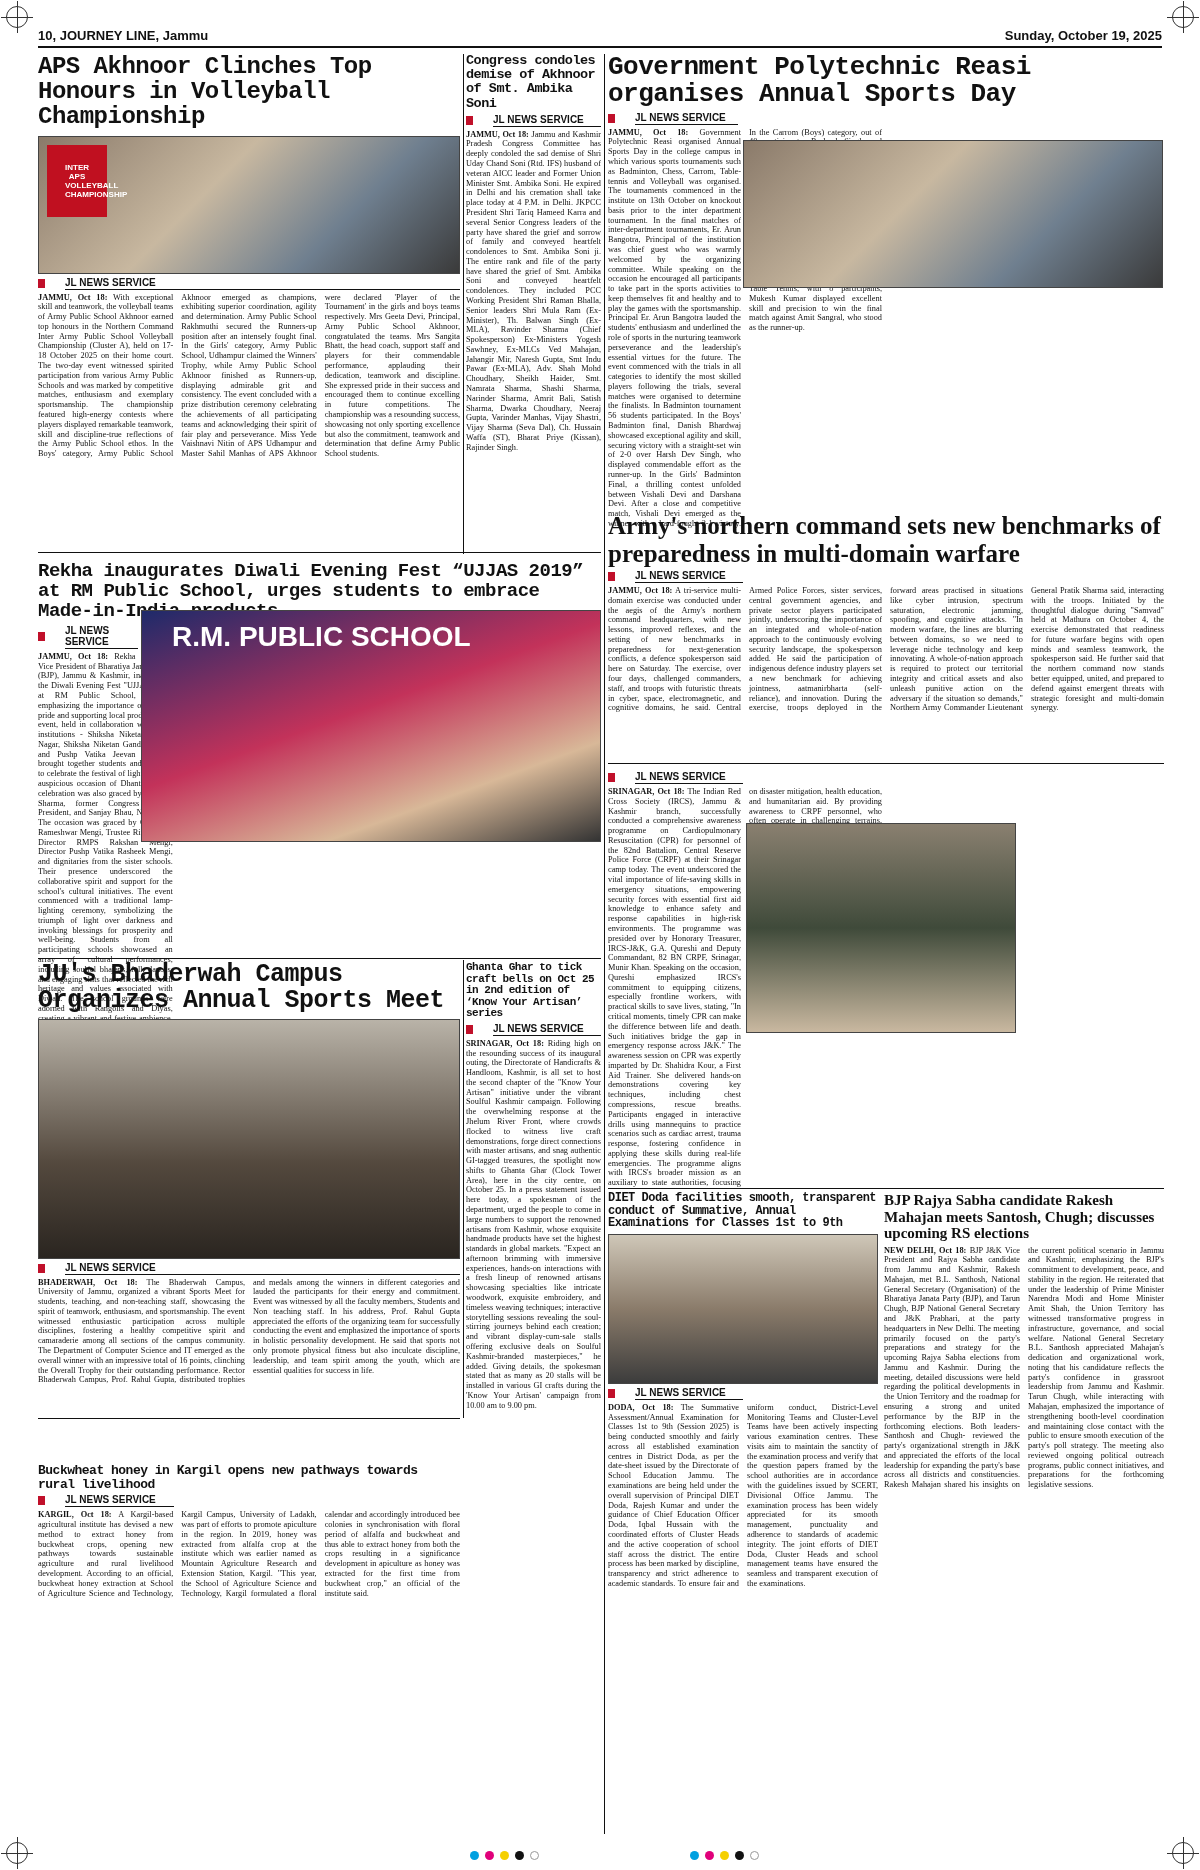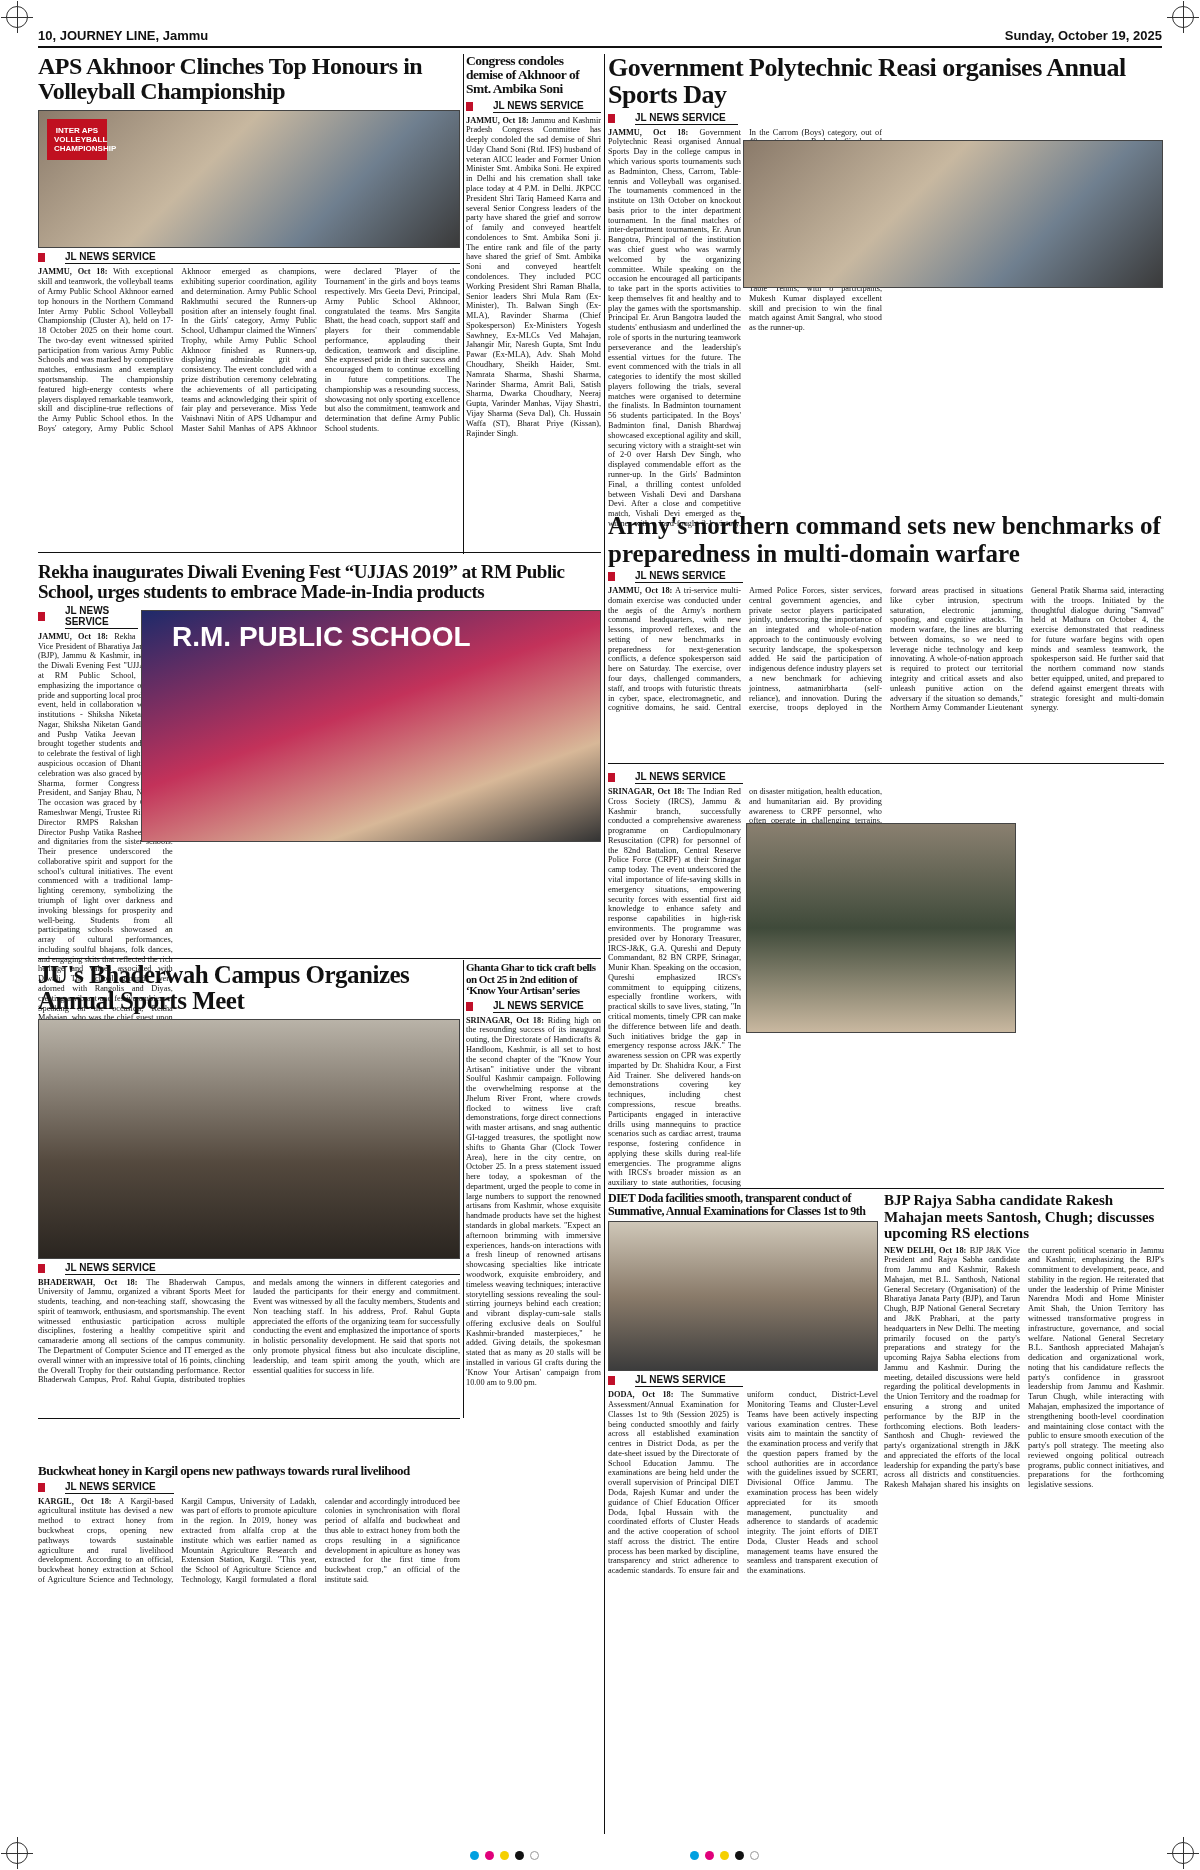--- a/index.html
+++ b/index.html
@@ -5,21 +5,21 @@
 *{box-sizing:border-box;margin:0;padding:0}
 body{width:1200px;height:1870px;background:#fff;font-family:"Liberation Serif",serif;color:#111;position:relative;overflow:hidden}
 .reg{position:absolute;width:22px;height:22px;border:1px solid #333;border-radius:50%}
 .reg:before{content:"";position:absolute;left:10px;top:-6px;width:1px;height:32px;background:#333}
 .reg:after{content:"";position:absolute;top:10px;left:-6px;width:32px;height:1px;background:#333}
 .dots{position:absolute;display:flex;gap:6px}
 .dots span{width:9px;height:9px;border-radius:50%}
 .page{position:absolute;left:38px;top:28px;width:1124px;height:1812px}
 .folio{display:flex;justify-content:space-between;font-family:"Liberation Sans",sans-serif;font-weight:bold;font-size:13px;border-bottom:2px solid #111;padding-bottom:3px}
 .abs{position:absolute}
-.h1{font-family:Liberation Serif, serif;font-weight:bold;font-stretch:condensed;line-height:1.05;letter-spacing:-0.5px}
+.h1{font-family:Liberation Mono, monospace;font-weight:bold;font-stretch:condensed;line-height:1.05;letter-spacing:-0.5px}
 .h2{font-family:"Liberation Serif",serif;font-weight:bold;line-height:1.1}
 .tag{font-family:"Liberation Sans",sans-serif;font-size:10px;font-weight:bold;display:flex;align-items:center;gap:20px;margin:3px 0}
 .tag i{display:inline-block;width:7px;height:9px;background:#c0102a}
 .tag b{border-bottom:1px solid #111;flex:1;padding-bottom:1px}
 .body{font-size:8.3px;line-height:1.18;text-align:justify;column-gap:8px}
 .lead{font-weight:bold}
 .photo{background:linear-gradient(135deg,#8a7a6a,#c8b8a0 40%,#6f7f8f 70%,#3a3a3a);border:1px solid #444}
 .rule{position:absolute;background:#111}
 </style>
 </head>
@@ -46,21 +46,21 @@
 
 <div class="page">
   <div class="folio">
     <span>10, JOURNEY LINE, Jammu</span>
     <span>Sunday, October 19, 2025</span>
   </div>
 
   <div class="abs" style="left:0;top:26px;width:422px">
     <div class="h1" style="font-size:24px">APS Akhnoor Clinches Top Honours in Volleyball Championship</div>
     <div class="photo" style="height:138px;margin-top:6px;position:relative">
-      <div style="position:absolute;left:8px;top:8px;background:#c01020;color:#fff;font:bold 8px 'Liberation Sans',sans-serif;padding:7px;width:60px;text-align:center">INTER APS VOLLEYBALL CHAMPIONSHIP</div>
+      <div style="position:absolute;left:8px;top:8px;background:#c01020;color:#fff;font:bold 8px 'Liberation Sans',sans-serif;padding:18px;width:60px;text-align:center">INTER APS VOLLEYBALL CHAMPIONSHIP</div>
     </div>
     <div class="tag">
         <i></i>
         <b>JL NEWS SERVICE</b>
       </div>
     <div class="body" style="column-count:3;height:205px">
       <span class="lead">JAMMU, Oct 18:</span> <span>With exceptional skill and teamwork, the volleyball teams of Army Public School Akhnoor earned top honours in the Northern Command Inter Army Public School Volleyball Championship (Cluster A), held on 17-18 October 2025 on their home court. The two-day event witnessed spirited participation from various Army Public Schools and was marked by competitive matches, enthusiasm and exemplary sportsmanship. The championship featured high-energy contests where players displayed remarkable teamwork, skill and discipline-true reflections of the Army Public School ethos. In the Boys' category, Army Public School Akhnoor emerged as champions, exhibiting superior coordination, agility and determination. Army Public School Rakhmuthi secured the Runners-up position after an intensely fought final. In the Girls' category, Army Public School, Udhampur claimed the Winners' Trophy, while Army Public School Akhnoor finished as Runners-up, displaying admirable grit and consistency. The event concluded with a prize distribution ceremony celebrating the achievements of all participating teams and acknowledging their spirit of fair play and perseverance. Miss Yede Vaishnavi Nitin of APS Udhampur and Master Sahil Manhas of APS Akhnoor were declared 'Player of the Tournament' in the girls and boys teams respectively. Mrs Geeta Devi, Principal, Army Public School Akhnoor, congratulated the teams. Mrs Sangita Bhatt, the head coach, support staff and players for their commendable performance, applauding their dedication, teamwork and discipline. She expressed pride in their success and encouraged them to continue excelling in future competitions. The championship was a resounding success, showcasing not only sporting excellence but also the commitment, teamwork and determination that define Army Public School students.</span>
     </div>
   </div>
 

